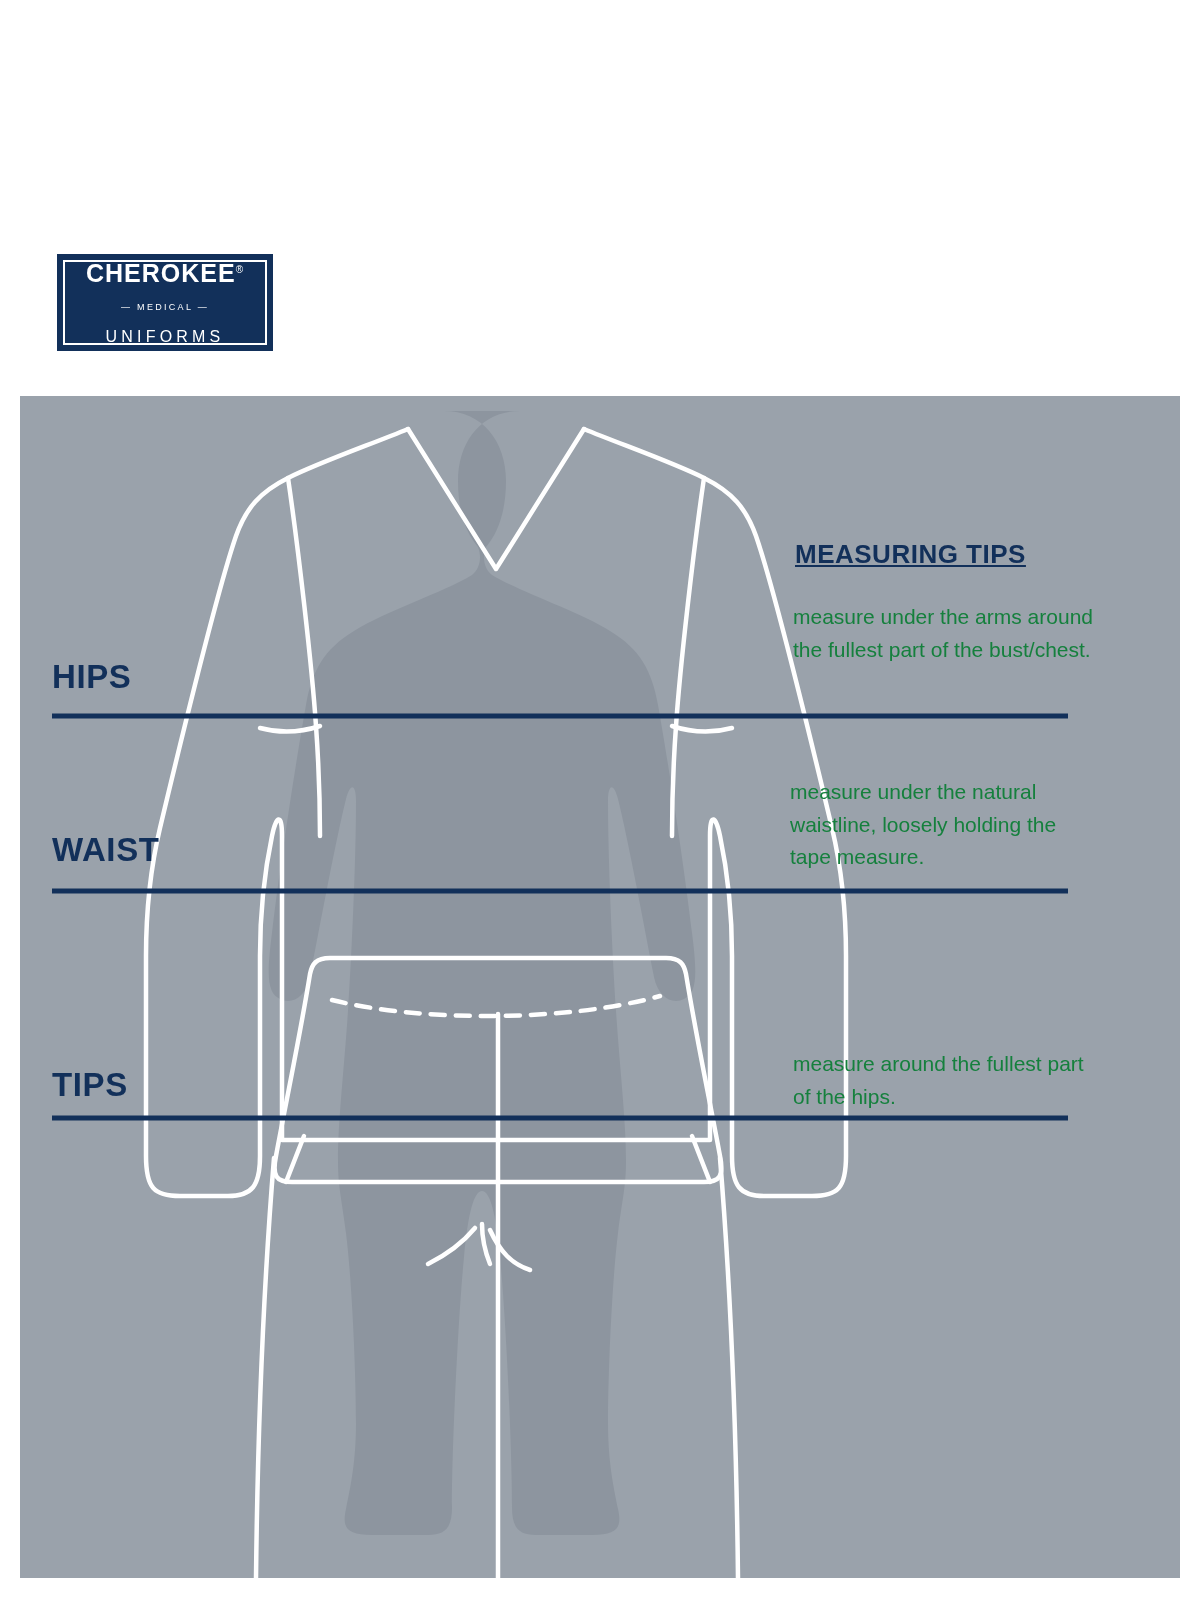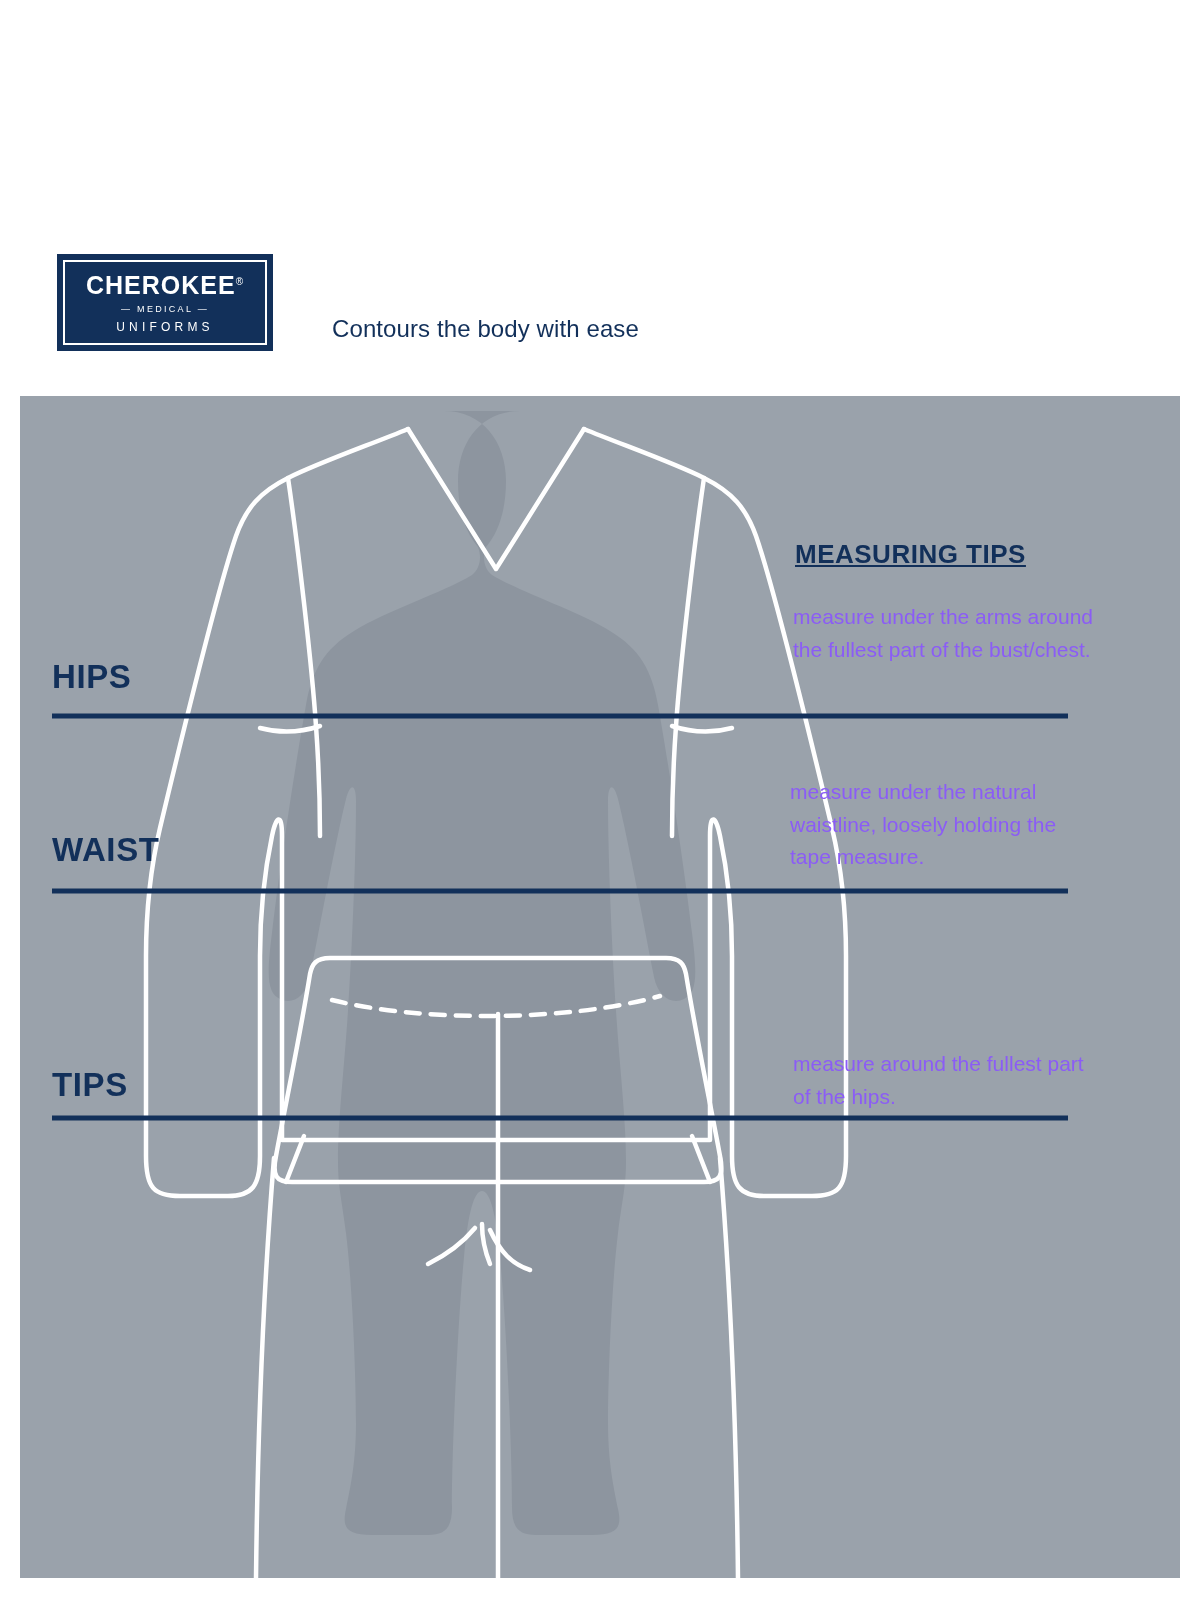--- a/index.html
+++ b/index.html
@@ -48,21 +48,21 @@
   }
   .logo-inner {
     width: 204px;
     height: 85px;
     border: 2px solid #ffffff;
     box-sizing: border-box;
     display: flex;
     flex-direction: column;
     align-items: center;
     justify-content: center;
-    gap: 2px;
+    gap: 12px;
   }
   .logo-brand {
     color: #ffffff;
     font-size: 25px;
     letter-spacing: 1.0px;
     font-weight: 700;
     line-height: 1;
     position: relative;
     white-space: nowrap;
   }
@@ -74,21 +74,21 @@
   .logo-medical {
     color: #ffffff;
     font-size: 9px;
     letter-spacing: 2.3px;
     line-height: 1;
     margin-top: 5px;
     white-space: nowrap;
   }
   .logo-uniforms {
     color: #ffffff;
-    font-size: 12px;
+    font-size: 16px;
     letter-spacing: 4.2px;
     line-height: 1;
     margin-top: 5px;
     white-space: nowrap;
   }
 
   .title {
     position: absolute;
     left: 330px;
     top: 20px;
@@ -150,21 +150,21 @@
     color: #12305a;
     font-size: 26px;
     font-weight: 700;
     letter-spacing: 0.5px;
     line-height: 1;
     white-space: nowrap;
     text-decoration: underline;
   }
   .tip {
     position: absolute;
-    color: #8b5cf6;
+    color: #15803d;
     font-size: 21px;
     font-weight: 400;
     line-height: 1.55;
   }
   #tip-bust  { left: 793px; top: 601px; width: 300px; }
   #tip-waist { left: 790px; top: 776px; width: 300px; }
   #tip-hips  { left: 793px; top: 1048px; width: 305px; }
 </style>
 </head>
 <body>
@@ -174,21 +174,20 @@
   <div class="header">
 
     <div class="logo-box">
       <div class="logo-inner">
         <div class="logo-brand"><span>CHEROKEE</span><span class="logo-reg">®</span></div>
         <div class="logo-medical">— MEDICAL —</div>
         <div class="logo-uniforms">UNIFORMS</div>
       </div>
     </div>
 
-    <div class="subtitle">Contours the body with ease</div>
   </div>
 
   <div class="panel">
 
     <svg width="1160" height="1182" viewBox="0 0 1160 1182">
 
       <g>
         <path fill="#8d959f" d="
           M 500 15
           c -38 0 -62 30 -62 70

